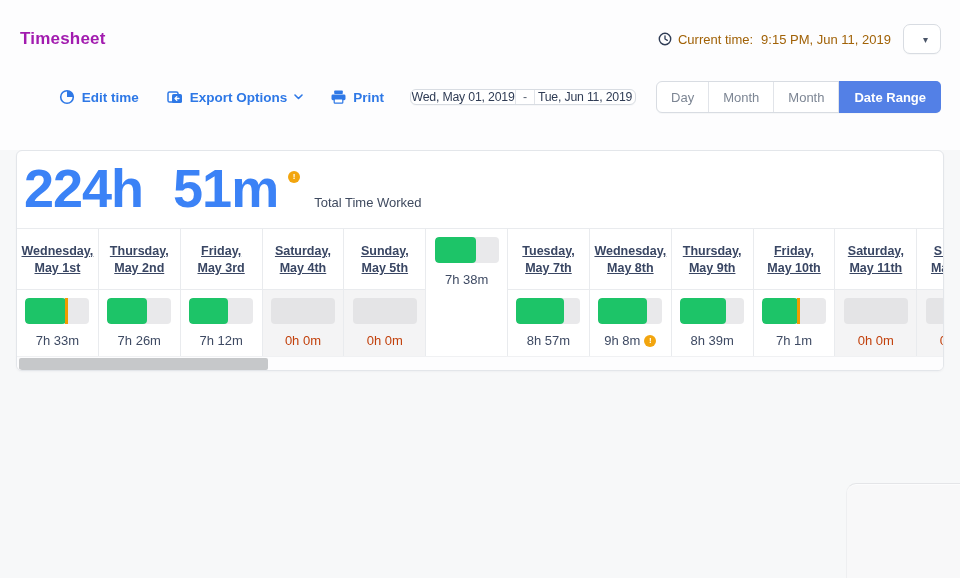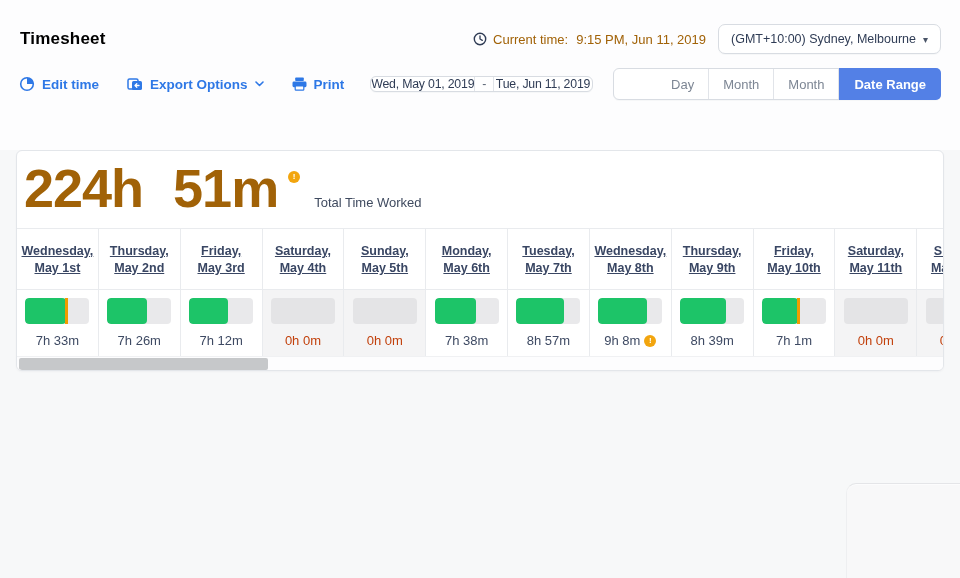--- a/index.html
+++ b/index.html
@@ -10,36 +10,36 @@
     position:relative;
     color:var(--navy, #33415e);
   }
   .top-bg { position:absolute; top:0; left:0; right:0; height:150px; background:#fdfdfe; }
 
   
   .header-row {
     position:absolute; top:22px; left:20px; right:19px;
     display:flex; align-items:center; height:34px;
   }
-  .page-title { font-size:17px; font-weight:700; color:#000000; letter-spacing:.2px; }
+  .page-title { font-size:17px; font-weight:700; color:#a21caf; letter-spacing:.2px; }
   .header-right { margin-left:auto; display:flex; align-items:center; }
   .current-time { display:flex; align-items:center; font-size:13px; color:#a16207; }
   .current-time .clock-ic { margin-right:6px; display:flex; }
   .current-time b { margin-left:8px; font-weight:400; }
   .tz-btn {
     margin-left:12px; height:30px; padding:0 12px;
     background:#fff; border:1px solid #d8dce2; border-radius:7px;
     display:flex; align-items:center; font-size:12.5px; color:#2f3c55;
     cursor:pointer; box-shadow:0 1px 1px rgba(40,50,70,.03);
   }
   .tz-btn .caret { margin-left:7px; font-size:10px; color:#4a5568; }
 
   
   .toolbar-row {
-    position:absolute; top:67px; left:19px; right:19px;
+    position:absolute; top:80px; left:19px; right:19px;
     display:flex; align-items:center; justify-content:flex-end; height:34px;text-align:center;
   }
   .tool-link {
     display:flex; align-items:center; gap:7px;
     color:var(--accent-blue,#2e78e6); font-size:13.5px; font-weight:700;
     cursor:pointer; margin-left:28px; white-space:nowrap;
   }
   .tool-link svg { display:block; }
   .date-group {
     margin-left:26px; height:16px; display:flex; align-items:stretch;
@@ -50,21 +50,20 @@
     display:flex; align-items:center; justify-content:center;
     font-size:12.3px; color:#2f3c55; letter-spacing:-.2px; cursor:text;
   }
   .date-from { width:104px; }
   .date-sep { width:20px; border-left:1px solid #e1e4e9; border-right:1px solid #e1e4e9; color:#5a6474; cursor:default; }
   .date-to { width:100px; }
   .view-tabs {
     margin-left:20px; height:32px; display:flex; align-items:stretch;
     background:#fff; border:1px solid #d8dce2; border-radius:6px;
     box-shadow:0 1px 1px rgba(40,50,70,.03);
-    padding-left:43px;
   }
   .view-tab {
     display:flex; align-items:center; justify-content:center;
     padding:0 14px; font-size:13px; color:#7d8694; cursor:pointer;
     border-right:1px solid #e1e4e9; white-space:nowrap;
   }
   .view-tab:last-child { border-right:none; }
   .view-tab.active {
     background:var(--active-tab-blue,#5380e6); color:#fff; font-weight:600;
     border-radius:0 5px 5px 0; margin:-1px -1px -1px 0; padding:0 15px;
@@ -72,21 +71,21 @@
   }
 
   
   .card {
     position:absolute; left:16px; top:150px; width:928px; height:221px;
     background:#fff; border:1px solid #e3e6ea; border-radius:6px;
     box-shadow:0 1px 2px rgba(40,50,70,.04); overflow:hidden;
   }
   .summary-row { height:77px; display:flex; align-items:flex-start; padding:6px 0 0 7px; }
   .total-time {
-    font-size:54px; font-weight:700; color:#a16207; line-height:62px;
+    font-size:54px; font-weight:700; color:#3b82f6; line-height:62px;
     letter-spacing:-1px; word-spacing:16px; white-space:nowrap;
   }
   .warn-dot {
     width:12px; height:12px; border-radius:50%;
     background:var(--orange-badge,#f2a50e); color:#fff;
     font-size:8px; font-weight:700; line-height:12px; text-align:center;
     display:inline-block;
   }
   .summary-warn { margin:14px 0 0 10px; }
   .total-label { font-size:13px; color:#3f4a5f; margin:38px 0 0 14px; white-space:nowrap; }
@@ -153,21 +152,20 @@
       <span class="clock-ic">
         <svg width="14" height="14" viewBox="0 0 14 14">
             <circle cx="7" cy="7" r="5.7" fill="none" stroke="#2f3c55" stroke-width="1.4"></circle>
             <path d="M7 3.8 V7 L9.3 8.4" fill="none" stroke="#2f3c55" stroke-width="1.3" stroke-linecap="round"></path>
           </svg>
       </span>
       <span>Current time:</span>
       <b>9:15 PM, Jun 11, 2019</b>
     </div>
     <div class="tz-btn">
-      <span>(GMT+10:00) Sydney, Melbourne</span>
       <span class="caret">▾</span>
     </div>
   </div>
 </div>
 
 <div class="toolbar-row">
   <div class="tool-link" style="margin-left:0;">
     <span>
       <svg width="16" height="16" viewBox="0 0 16 16">
           <circle cx="8" cy="8" r="6.3" fill="none" stroke="#2e78e6" stroke-width="1.6"></circle>
@@ -295,24 +293,20 @@
         <div class="bar-fill" style="width: 0%;"></div>
 
       </div>
       <div class="day-time">
         <span class="time-text">0h 0m</span>
 
       </div>
     </div>
   </div>
       <div class="day-col">
-    <div class="day-head">
-      <div class="day-name">Monday,</div>
-      <div class="day-date">May 6th</div>
-    </div>
     <div class="day-body">
       <div class="bar">
         <div class="bar-fill" style="width: 64%;"></div>
 
       </div>
       <div class="day-time">
         <span class="time-text">7h 38m</span>
 
       </div>
     </div>

